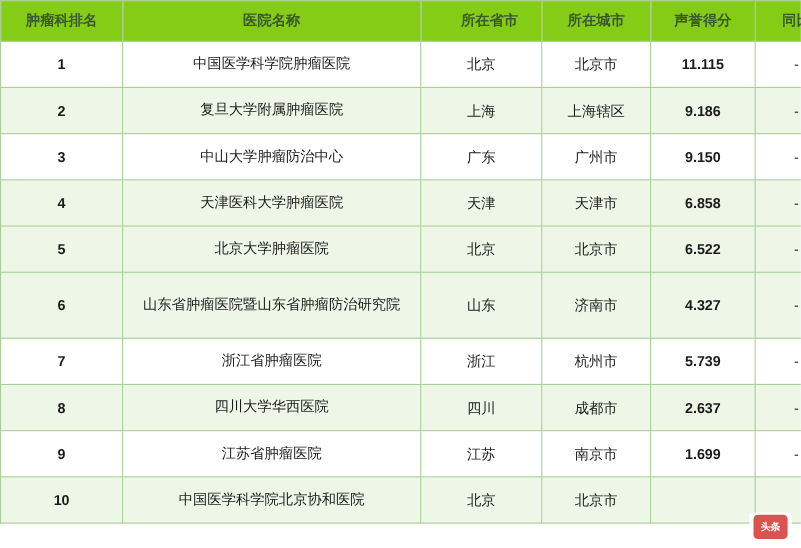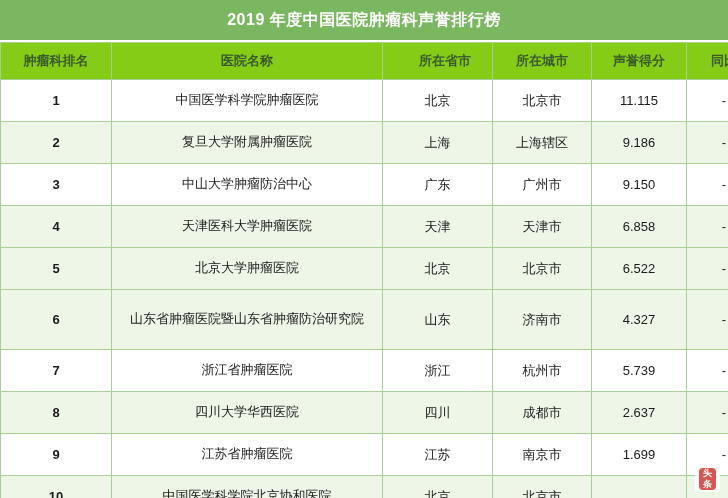--- a/index.html
+++ b/index.html
@@ -66,21 +66,21 @@
   }
   td.col-rank {
     font-weight: bold;
     font-size: 13px;
   }
   td.col-name {
     font-size: 13px;
     line-height: 1.45;
   }
   td.col-score {
-    font-weight: normal;
+    font-weight: bold;
     font-size: 13px;
   }
   td.col-yoy {
     color: #333333;
   }
   .col-w-rank { width: 108px; }
   .col-w-name { width: 268px; }
   .col-w-prov { width: 92px; padding-left: 16px; }
   .col-w-city { width: 96px; font-family: Liberation Mono, monospace; }
   .col-w-score { width: 92px; }
@@ -91,21 +91,21 @@
     right: 8px;
     bottom: 6px;
     display: flex;
     align-items: center;
     gap: 6px;
     background: rgba(255,255,255,0.82);
     padding: 2px 4px;
     border-radius: 2px;
   }
   .watermark .toutiao-logo {
-    width: 17px;
+    width: 31px;
     height: 22px;
     border-radius: 4px;
     background: #d9534f;
     color: #ffffff;
     font-size: 9px;
     line-height: 11px;
     display: flex;
     align-items: center;
     justify-content: center;
     text-align: center;
@@ -116,23 +116,20 @@
     font-size: 14px;
     color: #4a4a4a;
     font-weight: bold;
   }
 </style>
 </head>
 <body>
 
 <div class="page">
 
-  <div class="title-bar">
-    <span class="title-text">2019 年度中国医院肿瘤科声誉排行榜</span>
-  </div>
 
   <table class="rank-table">
     <thead>
       <tr>
         <th class="col-w-rank">肿瘤科排名</th>
         <th class="col-w-name">医院名称</th>
         <th class="col-w-prov">所在省市</th>
         <th class="col-w-city">所在城市</th>
         <th class="col-w-score">声誉得分</th>
         <th class="col-w-yoy">同比</th>

